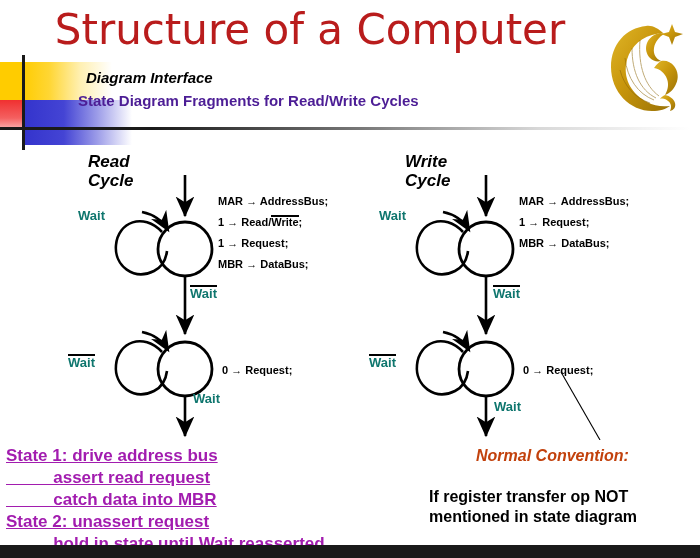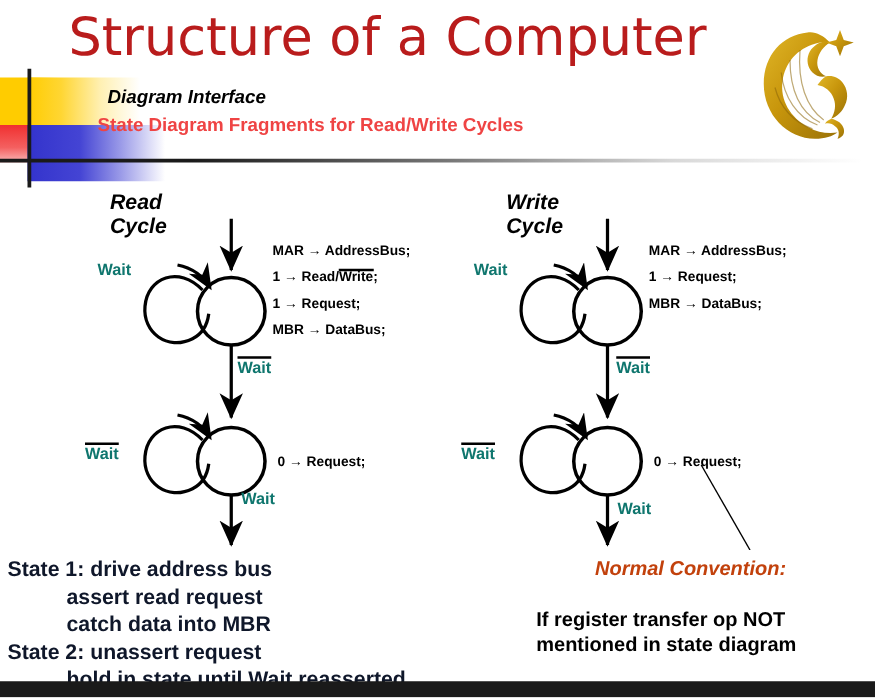--- a/index.html
+++ b/index.html
@@ -75,21 +75,21 @@
     font-size: 15px;
     font-weight: bold;
     font-style: italic;
     color: #000;
   }
   .subtitle-2 {
     position: absolute;
     left: 78px; top: 92px;
     font-size: 15px;
     font-weight: bold;
-    color: #ef4444;
+    color: #4c1d95;
   }
 
   
   .logo {
     position: absolute;
     left: 602px; top: 12px;
     width: 92px; height: 112px;
   }
 
   
@@ -127,22 +127,23 @@
   }
   .ovl { border-top: 2px solid #000; display: inline-block; line-height: 1.05em; }
 
   
   .bottom-left {
     position: absolute;
     left: 6px; top: 445px;
     font-size: 17px;
     font-weight: bold;
     line-height: 22px;
-    color: #0f172a;
+    color: #a21caf;
     white-space: pre;
+    text-decoration: underline;
   }
   .normal-conv {
     position: absolute;
     left: 476px; top: 447px;
     font-size: 16px;
     font-weight: bold;
     font-style: italic;
     color: #c2410c;
     white-space: nowrap;
   }

